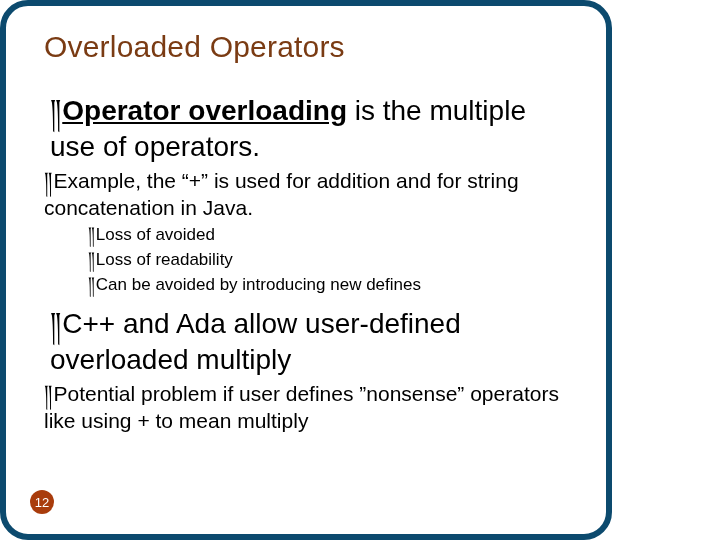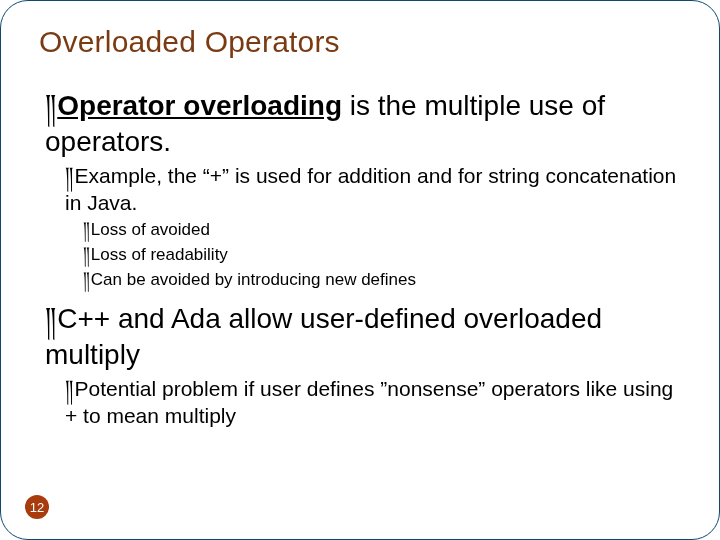--- a/index.html
+++ b/index.html
@@ -1,33 +1,33 @@
 <!DOCTYPE html>
 <html><head>
 <meta charset="utf-8">
 <style>
   * { margin: 0; padding: 0; box-sizing: border-box; }
   html, body { width: 720px; height: 540px; background: #fff; font-family: Arial, Helvetica, sans-serif; }
   .slide {
-    width: 720px; height: 540px;
-    border: 1px solid #0c4a6e;
+    width: 612px; height: 540px;
+    border: 6px solid #0c4a6e;
     border-radius: 28px;
     position: relative;
     padding: 24px 38px 14px 38px;
   }
   .title {
     font-size: 30px;
     color: #7a3b13;
     font-weight: 400;
     margin-bottom: 28px;
     letter-spacing: 0.2px;
   }
   .content { color: #000; }
   .l1 { font-size: 28px; line-height: 1.28; margin-bottom: 2px; margin-left: 6px; }
-  .l2 { font-size: 21px; line-height: 1.28; margin-bottom: 2px; margin-left: 26px; }
+  .l2 { font-size: 21px; line-height: 1.28; margin-bottom: 2px; }
   .l3 { font-size: 17px; line-height: 1.35; margin-bottom: 1px; margin-left: 44px; }
   .bullet { display: inline-block; margin-right: 1px; font-family: "Times New Roman", serif; vertical-align: 1px; }
   .underline { text-decoration: underline; }
   .bold { font-weight: bold; }
   .page-num {
     position: absolute;
     left: 24px;
     bottom: 20px;
     width: 24px; height: 24px;
     border-radius: 50%;

